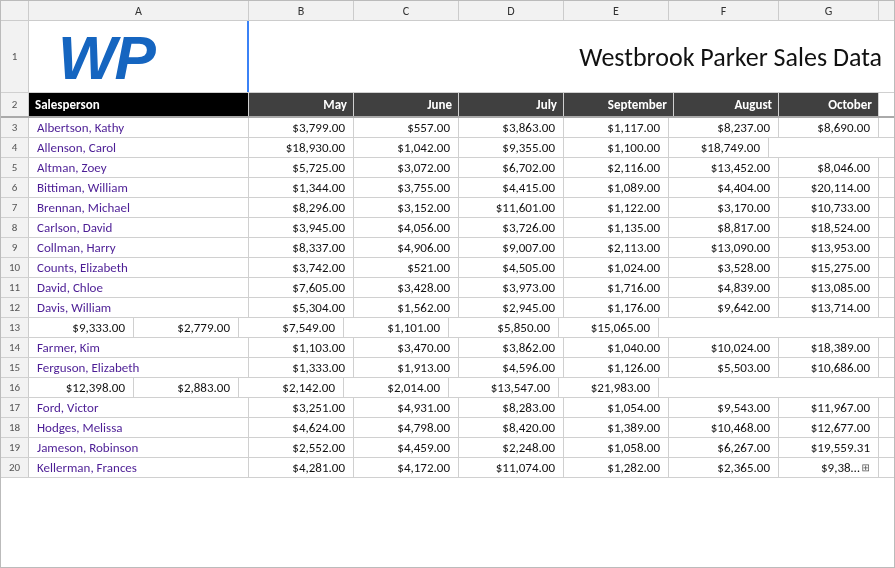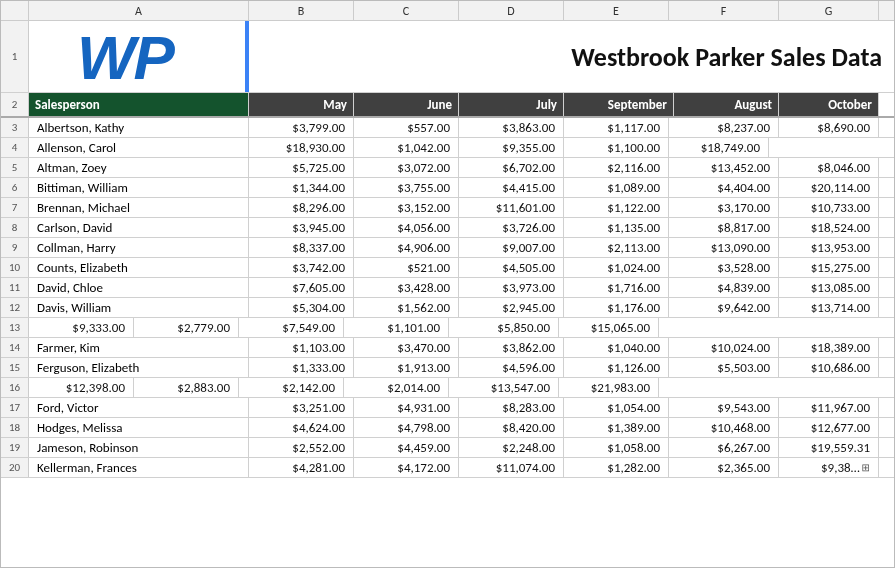--- a/index.html
+++ b/index.html
@@ -23,44 +23,44 @@
     
     .row-header-area {
       display: flex;
       border-bottom: 1px solid #d0d0d0;
       height: 72px;
     }
 
     .header-logo-cell {
       width: 220px;
       min-width: 220px;
-      border-right: 4px solid #3b82f6;
-      display: flex;
-      align-items: center;
-      justify-content: flex-end;
+      border-right: 2px solid #3b82f6;
+      display: flex;
+      align-items: center;
+      justify-content: center;
       padding: 8px;
     }
 
     .wp-logo {
       font-size: 52px;
       font-weight: 900;
       color: #1565C0;
       font-style: italic;
       letter-spacing: -2px;
       line-height: 1;
     }
 
     .header-title-cell {
       flex: 1;
       display: flex;
       align-items: center;
       justify-content: flex-end;
       padding-right: 12px;
       font-size: 26px;
-      font-weight: bold;
+      font-weight: normal;
       color: #111;
     }
 
     
     .row-labels {
       display: flex;
       border-bottom: 2px solid #aaa;
       background: #fff;
     }
 
@@ -68,21 +68,21 @@
       display: flex;
       align-items: center;
       padding: 4px 6px;
       border-right: 1px solid #d0d0d0;
       font-size: 13px;
       font-weight: bold;
     }
 
     .label-salesperson {
       color: #fff;
-      background: #14532d;
+      background: #000000;
       width: 220px;
       min-width: 220px;
     }
 
     .label-month {
       color: #fff;
       background: #404040;
       justify-content: flex-end;
     }
 
@@ -101,21 +101,21 @@
     }
 
     .cell-name {
       width: 220px;
       min-width: 220px;
       border-right: 1px solid #d0d0d0;
       display: flex;
       align-items: center;
       padding: 2px 8px;
       font-size: 13px;
-      color: #000000;
+      color: #4c1d95;
     }
 
     .cell-val {
       width: 105px;
       min-width: 105px;
       border-right: 1px solid #d0d0d0;
       display: flex;
       align-items: center;
       justify-content: flex-end;
       padding: 2px 8px;

